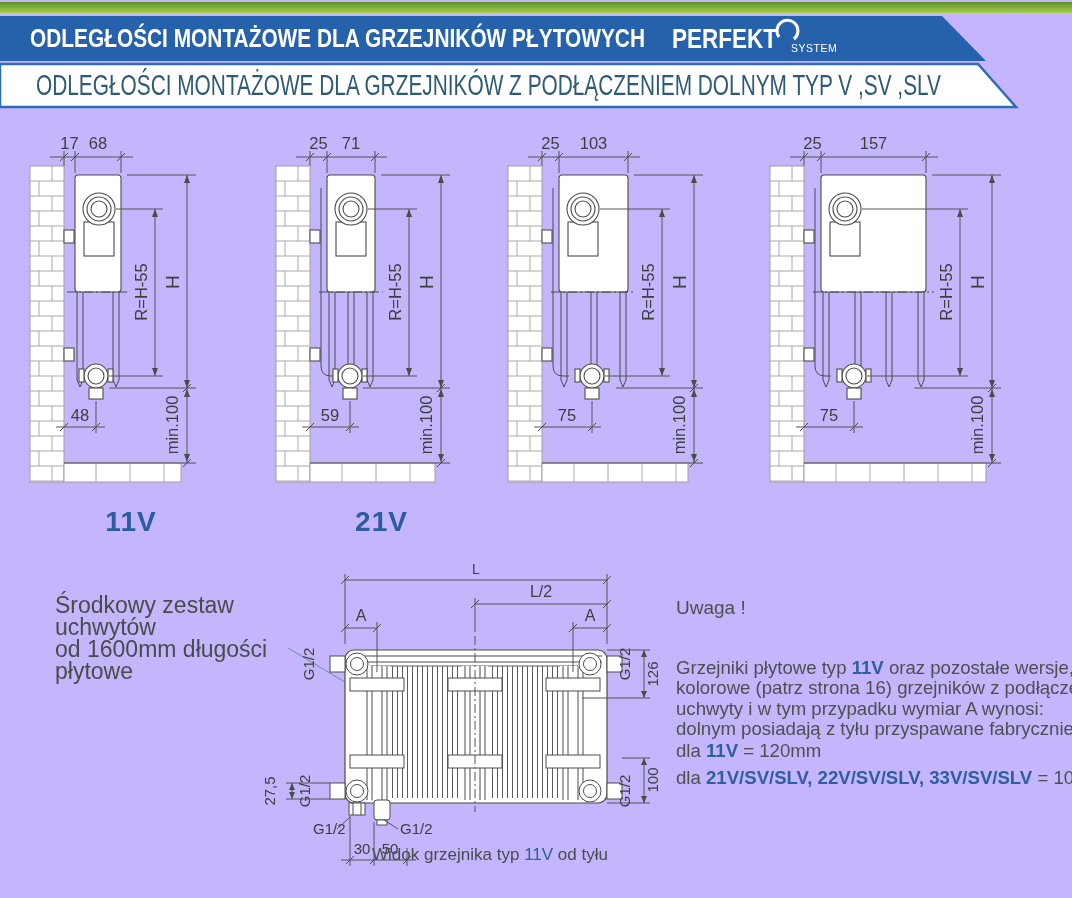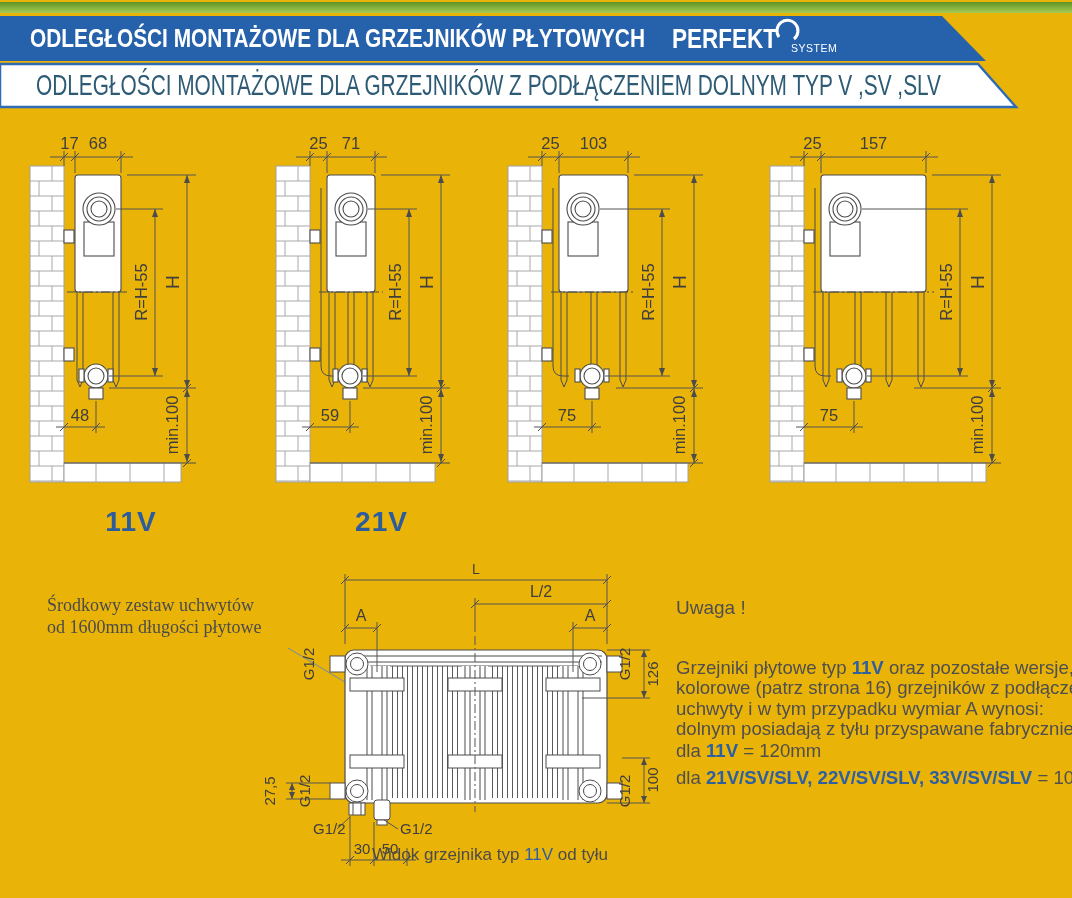--- a/index.html
+++ b/index.html
@@ -1,26 +1,26 @@
 <!DOCTYPE html>
 <html><head>
 <meta charset="utf-8">
 <style>
   html,body{margin:0;padding:0;background:#e8e8e8;}
-  .stage{position:relative;width:1072px;height:898px;background:#eab308;overflow:hidden;
+  .stage{position:relative;width:1072px;height:898px;background:#c4b5fd;overflow:hidden;
          font-family:"Liberation Sans",sans-serif;}
   .hdr-svg{position:absolute;left:0;top:0;}
   .diagram{position:absolute;top:130px;}
   .type-label{margin-top:12px;text-align:center;font-size:28px;font-weight:bold;
               color:#2b5c9e;letter-spacing:1px;}
   .rear-wrap{position:absolute;left:230px;top:548px;width:442px;height:330px;}
   .caption{position:absolute;left:372px;top:845px;font-size:17px;color:#4b4b4b;}
   .caption .blu-n{color:#2e5f9f;}
-  .left-note{position:absolute;left:47px;top:594px;width:270px;font-size:18px;
-             line-height:22px;color:#4b4b4b;font-family:Liberation Serif, serif;}
+  .left-note{position:absolute;left:55px;top:594px;width:270px;font-size:23px;
+             line-height:22px;color:#4b4b4b;}
   .warning{position:absolute;left:676px;top:597px;width:392px;color:#4f4f4f;}
   .warning-title{font-size:19px;margin-bottom:39px;}
   #warning-body .w-line{font-size:18.6px;line-height:20.4px;white-space:nowrap;}
   #warning-body .w-line:nth-child(5){margin-top:1px;}
   #warning-body .w-line:nth-child(6){margin-top:7px;}
   .blu{color:#2e5f9f;font-weight:bold;}
   svg text{font-family:"Liberation Sans",sans-serif;}
 </style>
 </head>
 <body>

